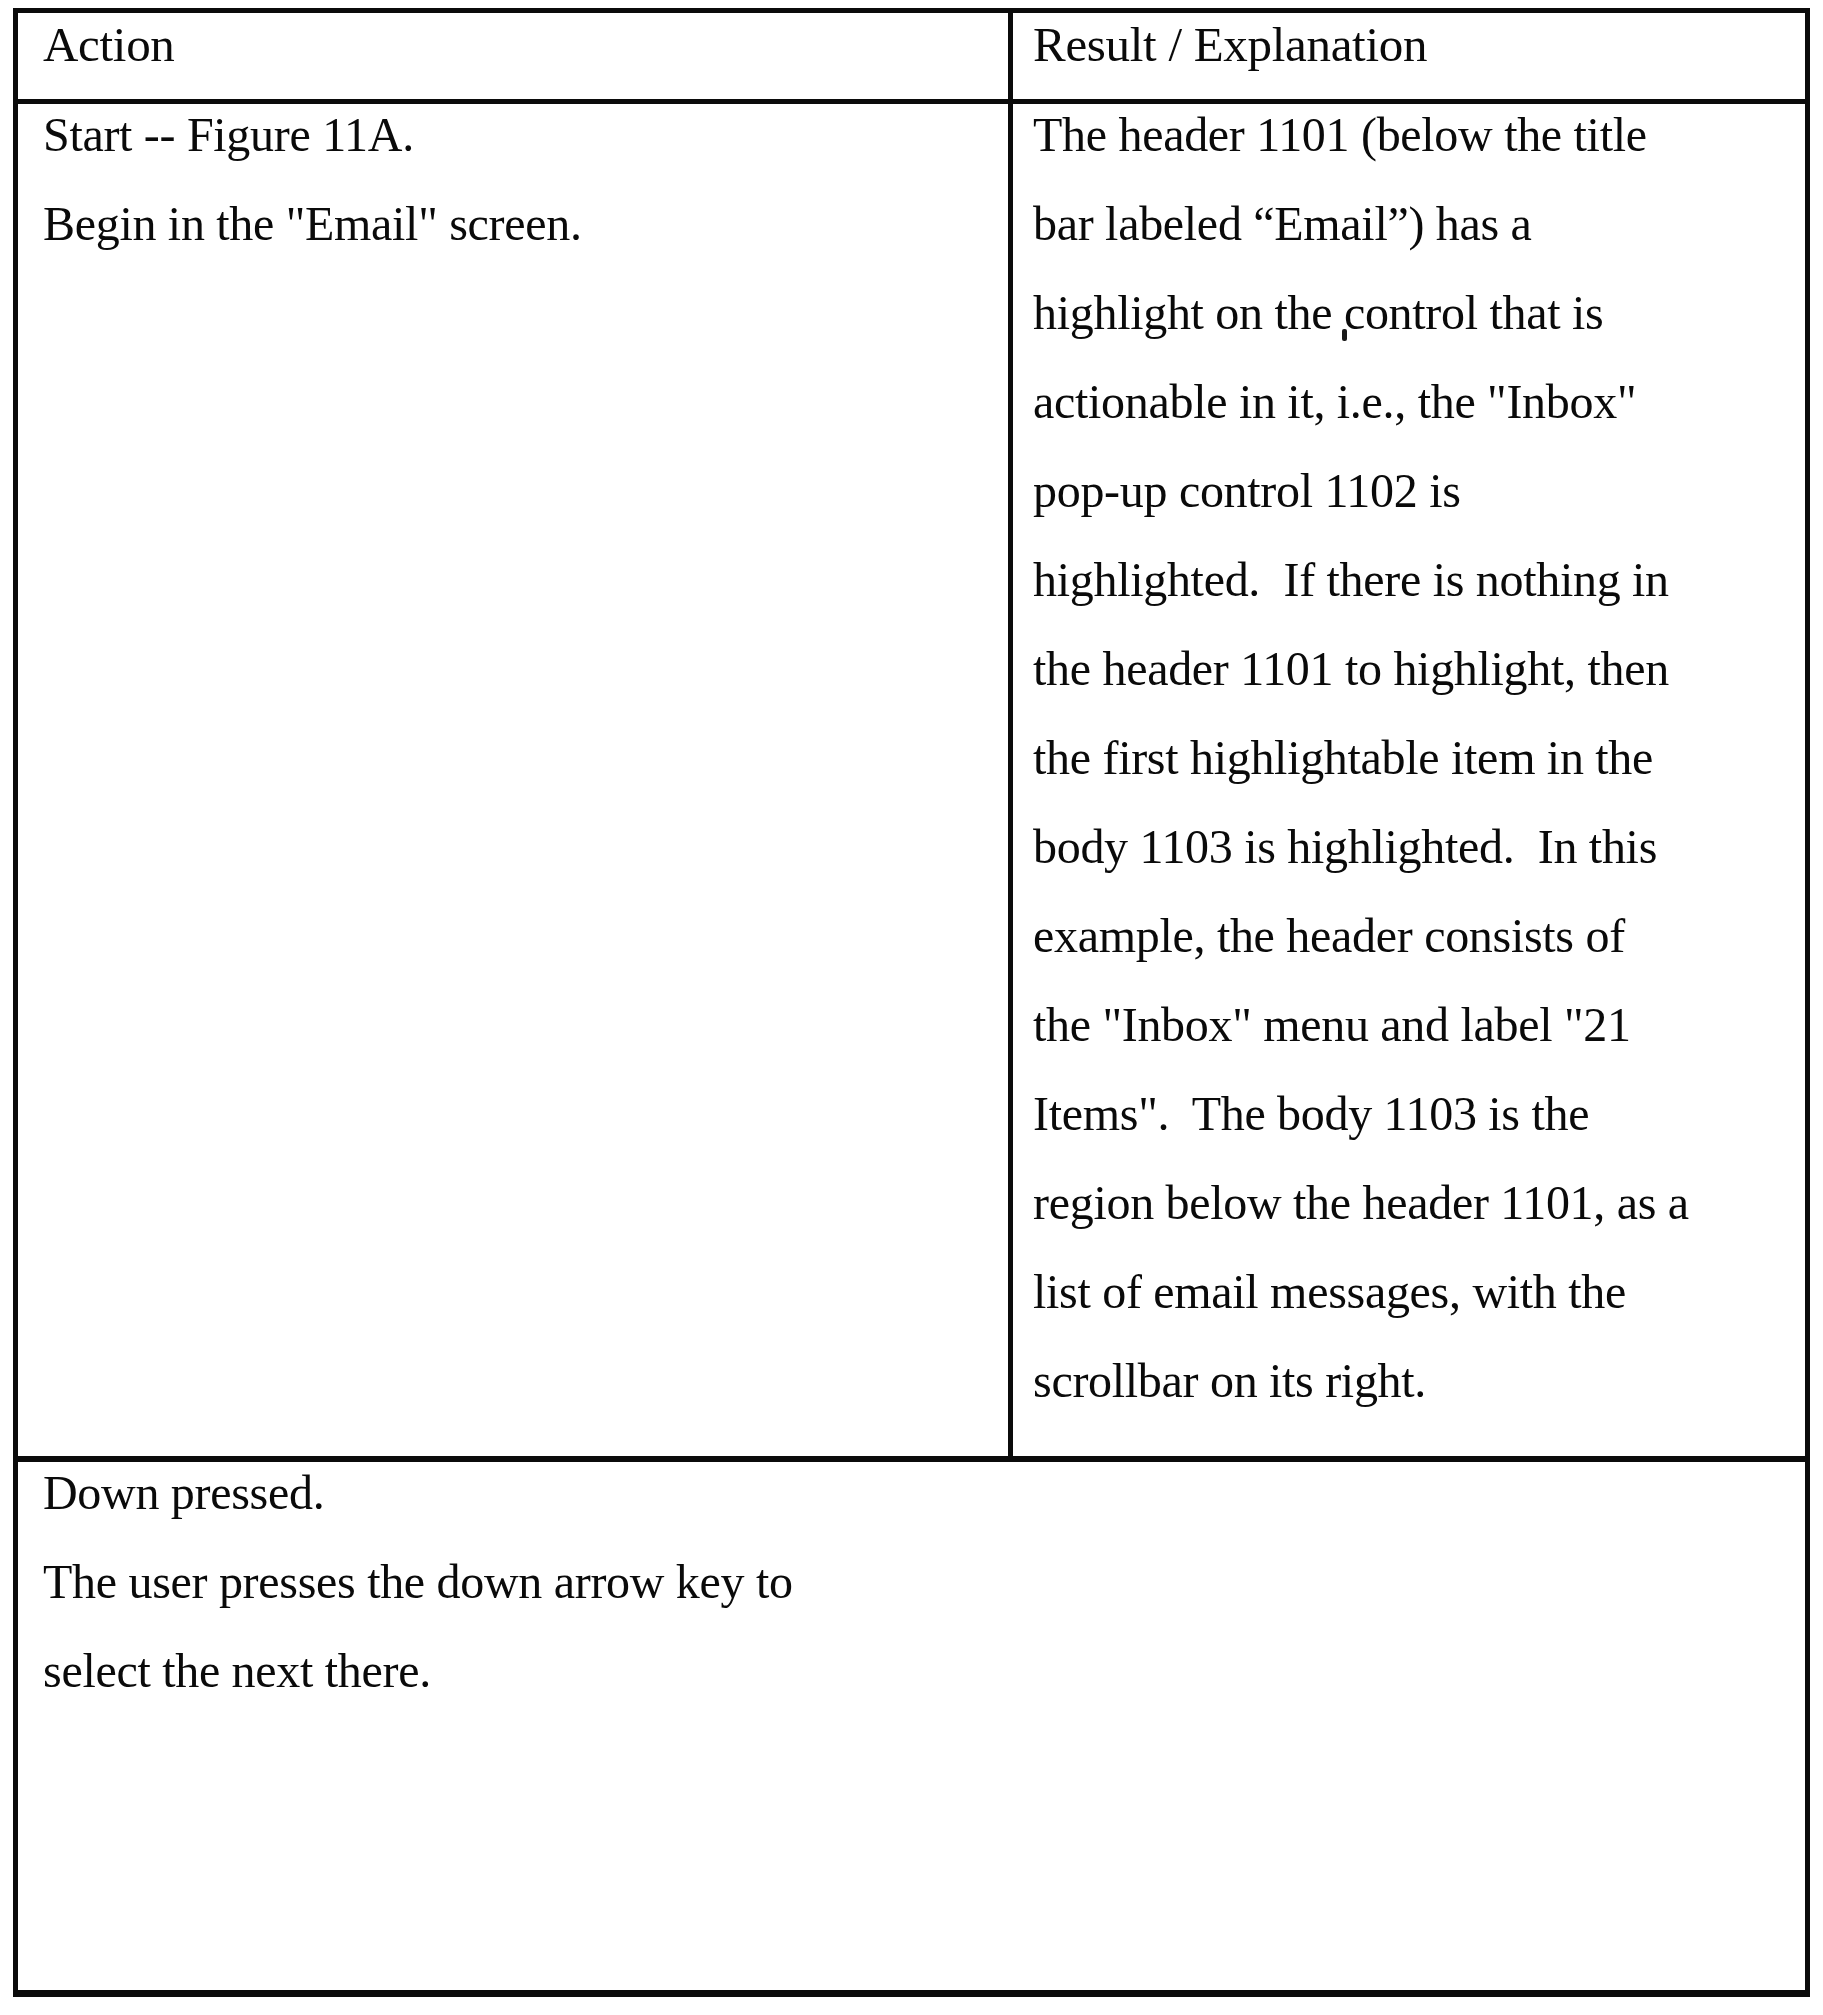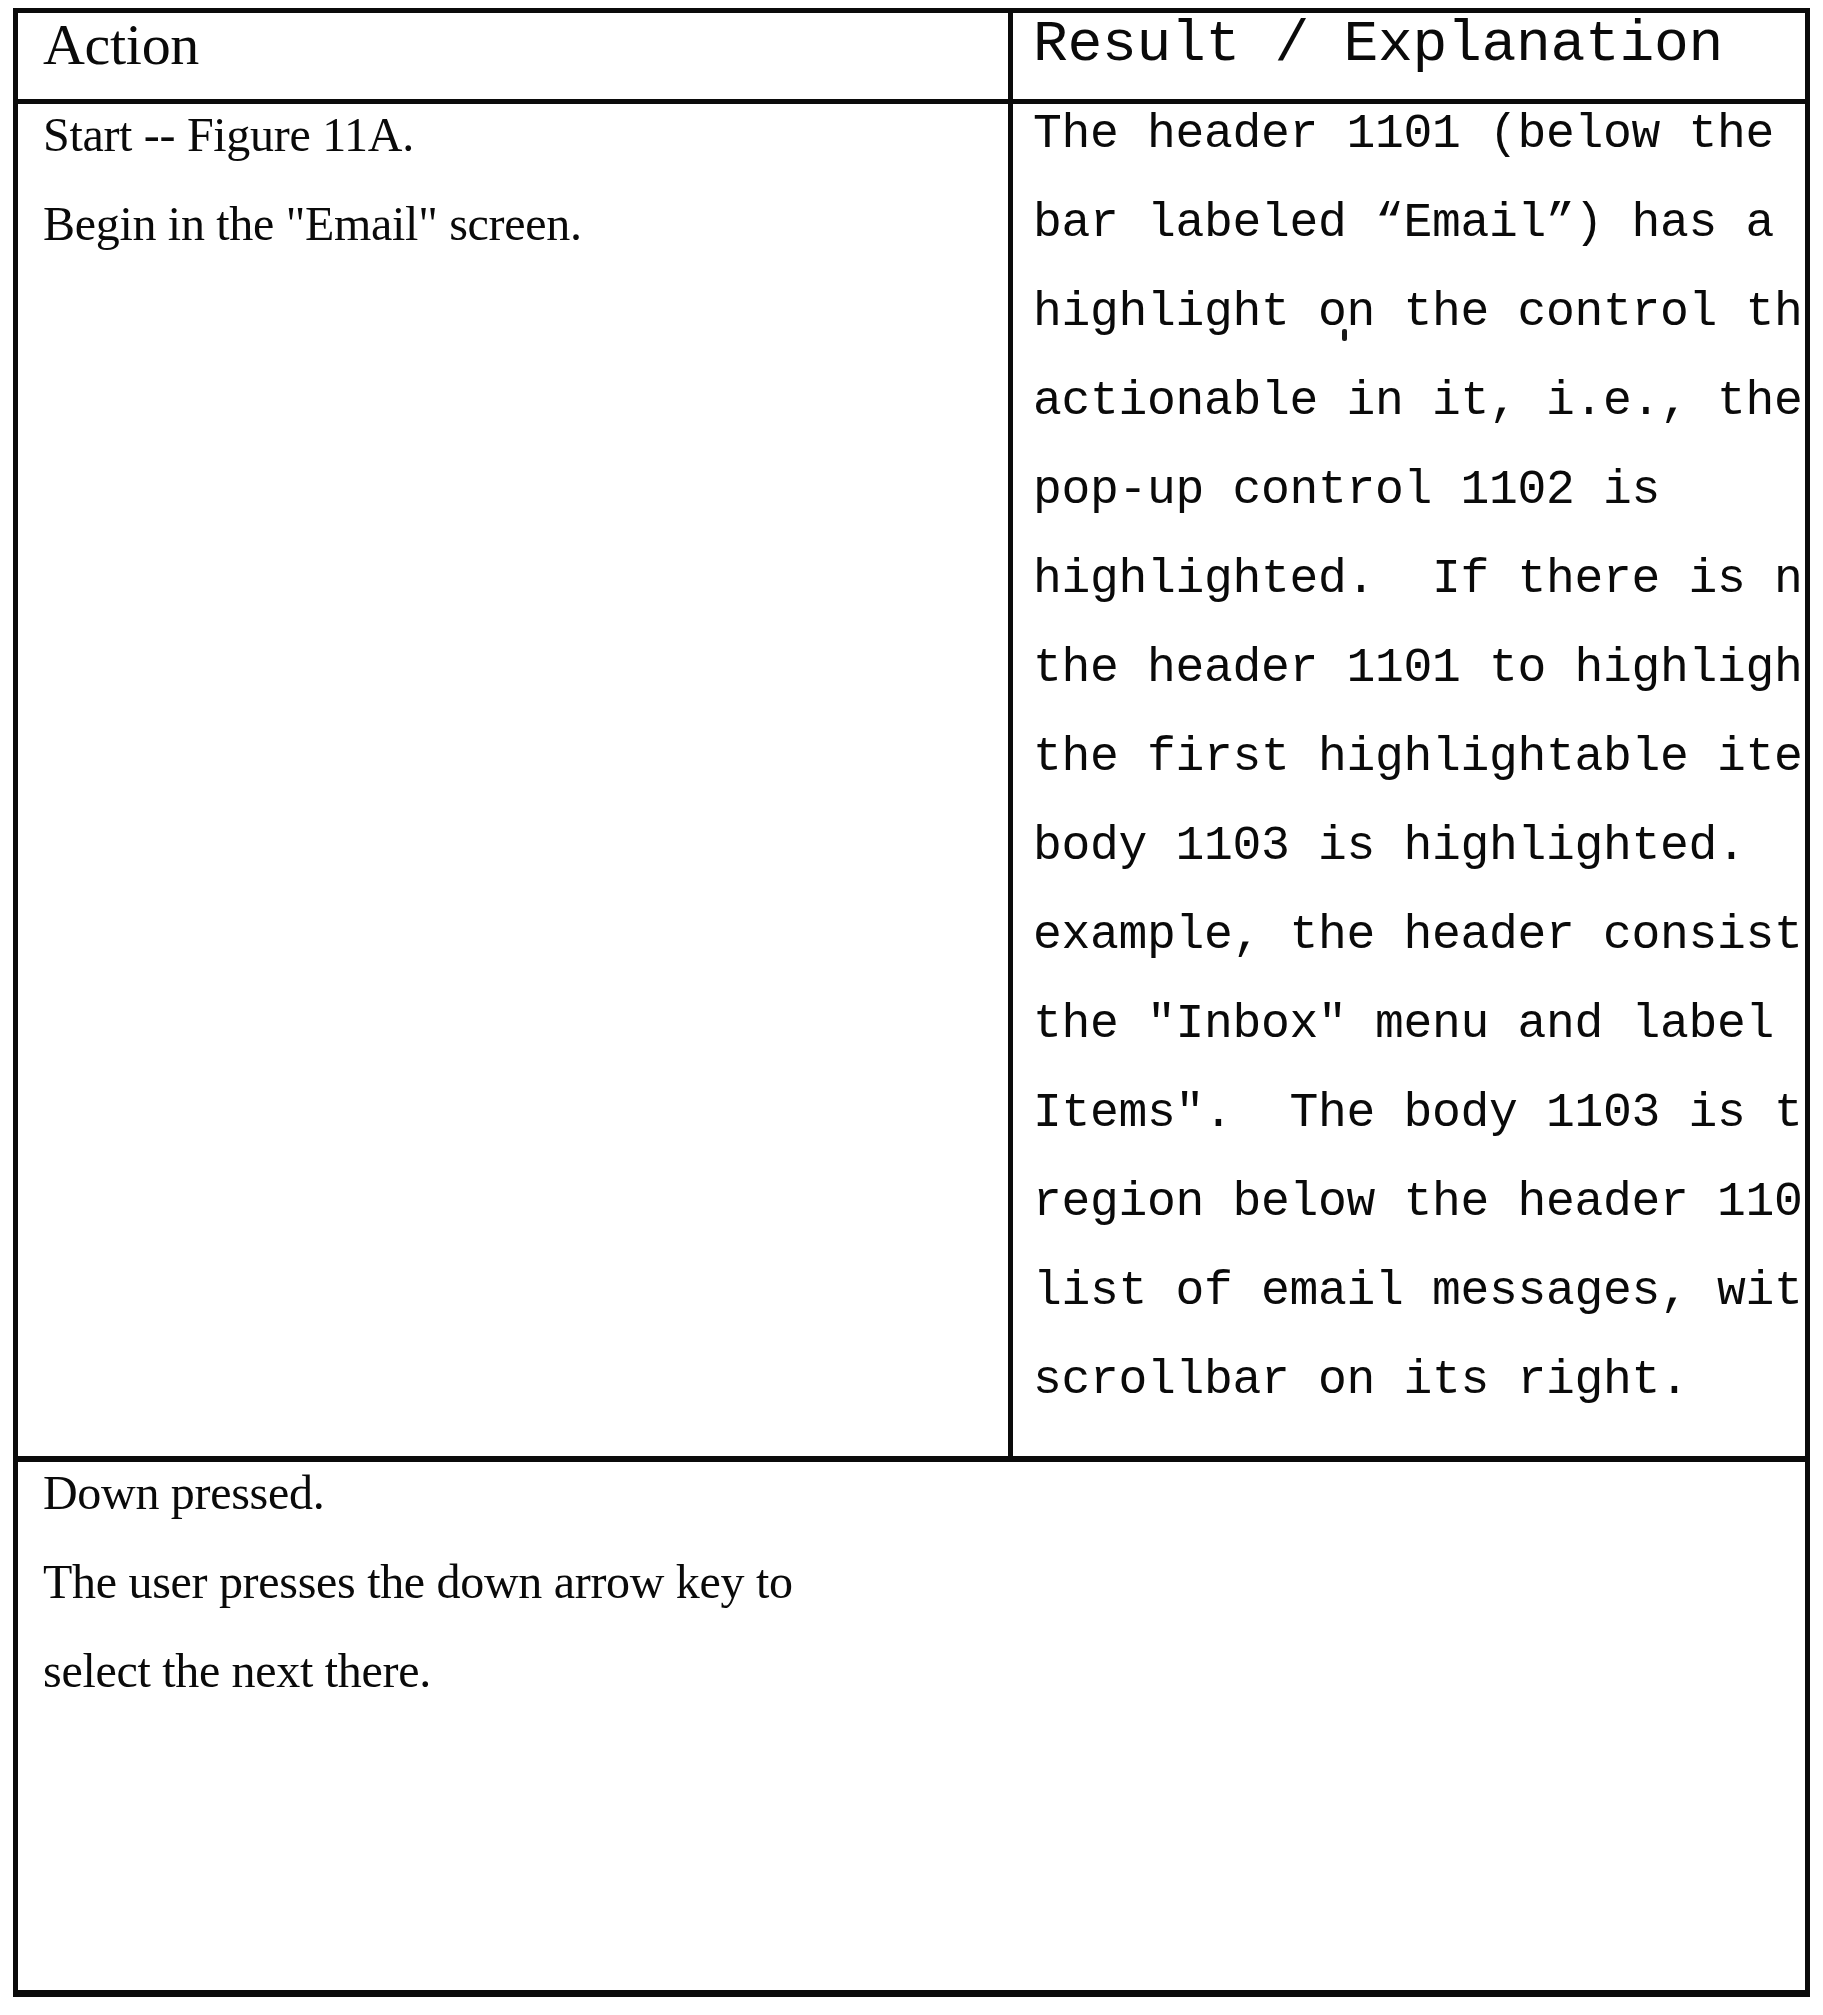--- a/index.html
+++ b/index.html
@@ -28,35 +28,34 @@
     display: grid;
     grid-template-columns: 990px 1fr;
     grid-template-rows: 91px 1358px 1fr;
   }
   .cell {
     box-sizing: border-box;
     overflow: hidden;
   }
   .col-result {
     border-left: 5px solid #0b0b0b;
-    font-family: Liberation Mono, monospace;
   }
   .row-header {
     border-bottom: 5px solid #0b0b0b;
   }
   .row-1 {
     border-bottom: 6px solid #0b0b0b;
   }
   .col-action { padding-left: 25px; padding-right: 8px; }
   .col-result.cell { padding-left: 20px; padding-right: 8px; }
 
   .header-text {
     display: block;
     padding-top: 2px;
-    font-size: 58px;
+    font-size: 49px;
     line-height: 59px;
     letter-spacing: -0.3px;
     white-space: pre;
   }
   .body-text {
     display: block;
     margin-top: -14px;
     font-size: 48px;
     line-height: 89px;
     letter-spacing: -0.3px;

